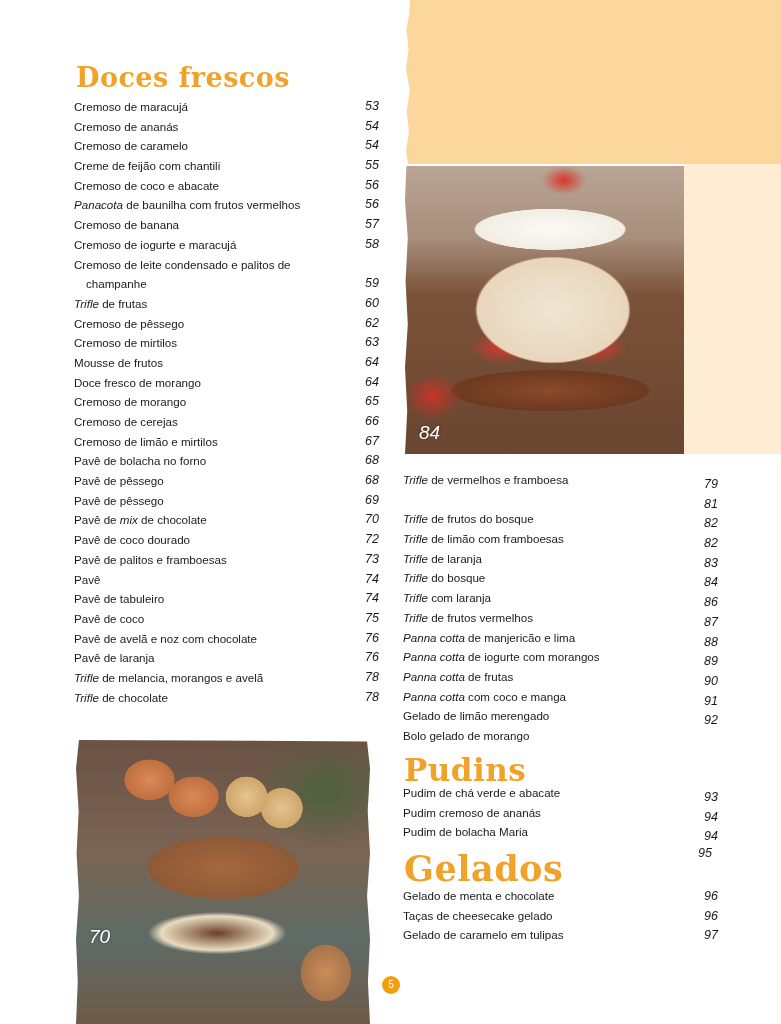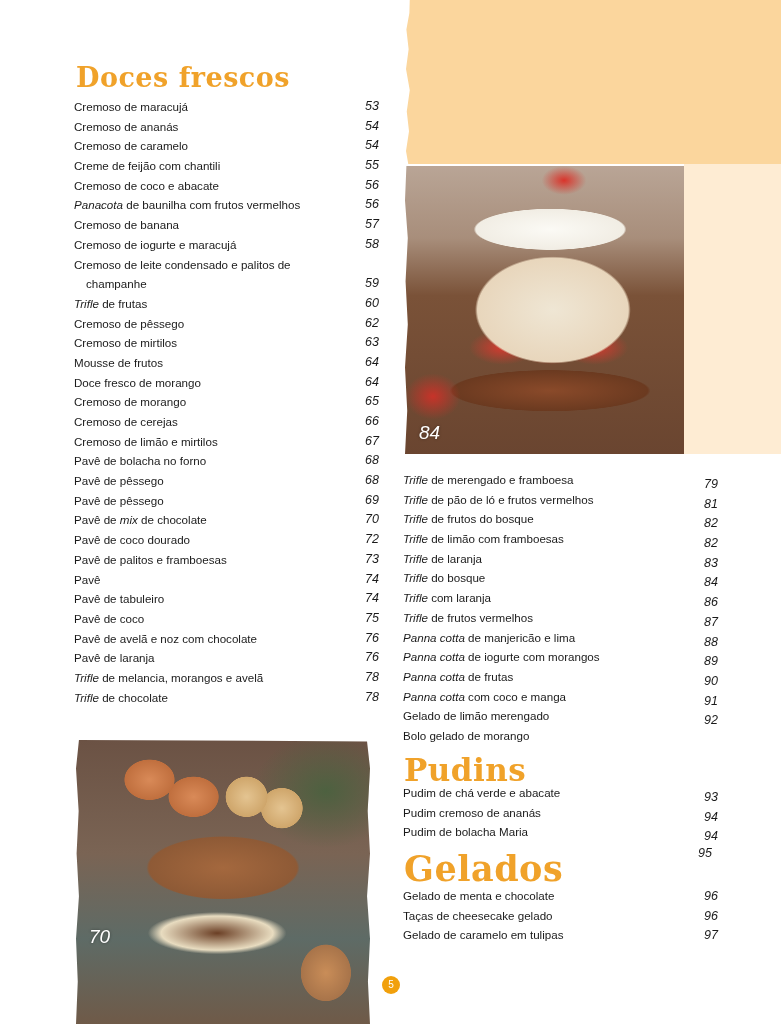--- a/index.html
+++ b/index.html
@@ -224,25 +224,24 @@
       <span class="label"><span class="i">Trifle</span><span> de melancia, morangos e avelã</span></span>
       <span class="page">78</span>
     </div>
     <div class="row">
       <span class="label"><span class="i">Trifle</span><span> de chocolate</span></span>
       <span class="page">78</span>
     </div>
   </div>
 <div class="toc toc-right">
     <div class="row">
-      <span class="label"><span class="i">Trifle</span><span> de merengado e framboesa</span></span>
+      <span class="label"><span class="i">Trifle</span><span> de vermelhos e framboesa</span></span>
       <span class="page">79</span>
     </div>
     <div class="row">
-      <span class="label"><span class="i">Trifle</span><span> de pão de ló e frutos vermelhos</span></span>
       <span class="page">81</span>
     </div>
     <div class="row">
       <span class="label"><span class="i">Trifle</span><span> de frutos do bosque</span></span>
       <span class="page">82</span>
     </div>
     <div class="row">
       <span class="label"><span class="i">Trifle</span><span> de limão com framboesas</span></span>
       <span class="page">82</span>
     </div>

